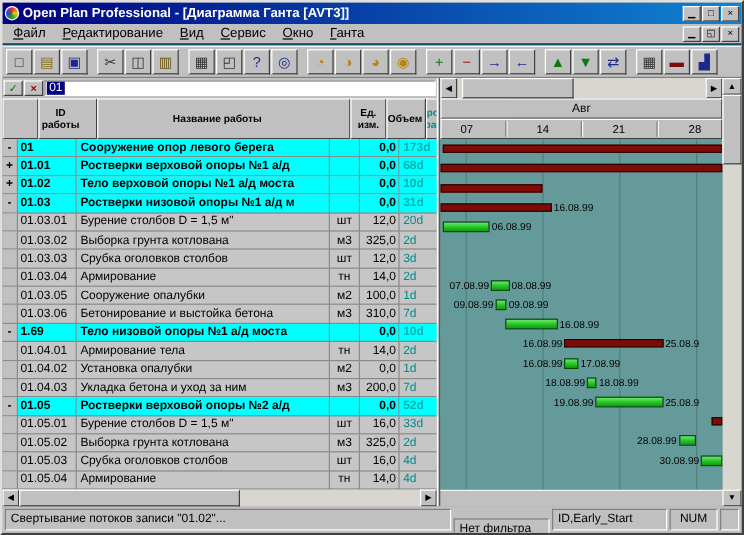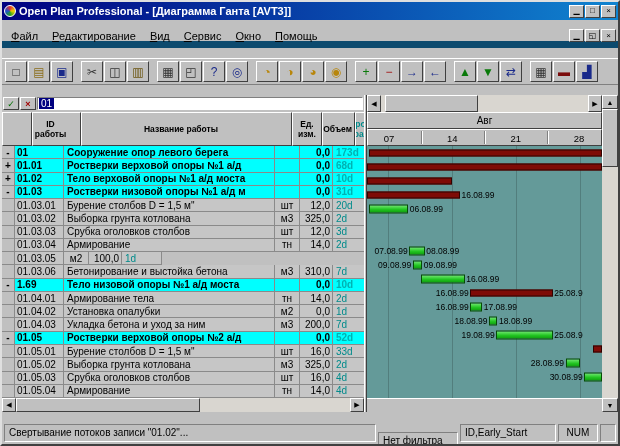--- a/index.html
+++ b/index.html
@@ -6,31 +6,31 @@
     --gray:#c0c0c0;
     --tb-left:#000080; --tb-right:#1084d0;
     --hl:#00ffff;
     --gantt-bg:#649a99;
     --task-bar:#22c522;
     --summary-bar:#7e0b06;
     --dur:#008b8b;
   }
   *{box-sizing:border-box;margin:0;padding:0;font-family:"Liberation Sans","DejaVu Sans",sans-serif;}
   body{background:#555;}
-  .window{width:620px;height:446px;background:var(--gray);border:2px solid;border-color:#dfdfdf #404040 #404040 #dfdfdf;display:flex;flex-direction:column;overflow:hidden;gap:10px;}
+  .window{width:620px;height:446px;background:var(--gray);border:2px solid;border-color:#dfdfdf #404040 #404040 #dfdfdf;display:flex;flex-direction:column;overflow:hidden;}
 
   
   .titlebar{height:18px;background:linear-gradient(90deg,var(--tb-left),var(--tb-right));display:flex;align-items:center;padding:0 2px;flex:none;}
   .app-icon{width:12px;height:12px;border-radius:50%;background:conic-gradient(#e03030,#f0d000,#20a020,#2050d0,#e03030);border:1px solid #fff;margin-right:3px;flex:none;}
   .title-text{color:#fff;font-size:11px;font-weight:bold;white-space:nowrap;overflow:hidden;flex:1;}
   .win-btns{display:flex;gap:1px;flex:none;}
   .wbtn,.mbtn{width:15px;height:13px;background:var(--gray);border:1px solid;border-color:#fff #404040 #404040 #fff;font-size:8px;line-height:10px;text-align:center;padding:0;color:#000;}
 
   
-  .menubar{height:18px;display:flex;align-items:center;padding:0 2px;flex:none;border-bottom:7px solid #0c4a6e;}
+  .menubar{height:18px;display:flex;align-items:center;padding:0 2px;flex:none;border-bottom:2px solid #0c4a6e;}
   .menu-items{display:flex;flex:1;}
   .menu-item{font-size:11px;padding:1px 7px;color:#000;}
   .menu-item::first-letter{text-decoration:underline;}
   .mdi-btns{display:flex;gap:1px;}
 
   
   .toolbar{height:27px;display:flex;align-items:center;padding:0 3px;gap:1px;flex:none;border-top:1px solid #fff;border-bottom:1px solid #808080;}
   .tb-btn{width:22px;height:21px;background:var(--gray);border:1px solid;border-color:#fff #404040 #404040 #fff;display:flex;align-items:center;justify-content:center;padding:0;flex:none;}
   .tb-glyph{font-size:12px;line-height:1;}
   .tb-sep{width:6px;height:21px;flex:none;}
@@ -120,21 +120,21 @@
     </div>
   </div>
 
   <div class="menubar">
     <div class="menu-items">
         <div class="menu-item">Файл</div>
         <div class="menu-item">Редактирование</div>
         <div class="menu-item">Вид</div>
         <div class="menu-item">Сервис</div>
         <div class="menu-item">Окно</div>
-        <div class="menu-item">Помощь</div>
+        <div class="menu-item">Ганта</div>
       </div>
     <div class="mdi-btns">
       <button class="mbtn">▁</button>
       <button class="mbtn">◱</button>
       <button class="mbtn">×</button>
     </div>
   </div>
 
   <div class="toolbar">
       <button class="tb-btn">
@@ -305,20 +305,21 @@
             <div class="cell c-id">01.03.04</div>
             <div class="cell c-name">Армирование</div>
             <div class="cell c-unit">тн</div>
             <div class="cell c-vol">14,0</div>
             <div class="cell c-dur">2d</div>
             <div class="cell c-rest"></div>
           </div>
           <div class="trow">
             <div class="cell c-exp"></div>
             <div class="cell c-id">01.03.05</div>
+            <div class="cell c-name">Сооружение опалубки</div>
             <div class="cell c-unit">м2</div>
             <div class="cell c-vol">100,0</div>
             <div class="cell c-dur">1d</div>
             <div class="cell c-rest"></div>
           </div>
           <div class="trow">
             <div class="cell c-exp"></div>
             <div class="cell c-id">01.03.06</div>
             <div class="cell c-name">Бетонирование и выстойка бетона</div>
             <div class="cell c-unit">м3</div>

